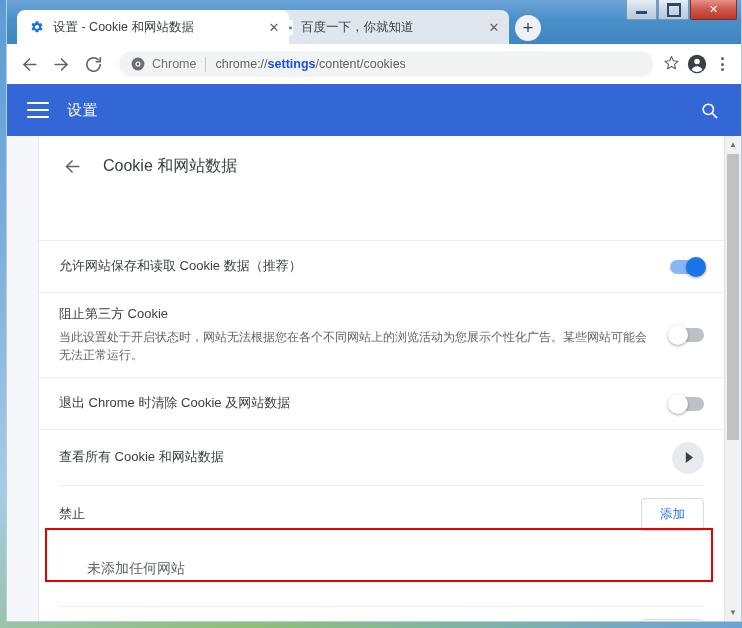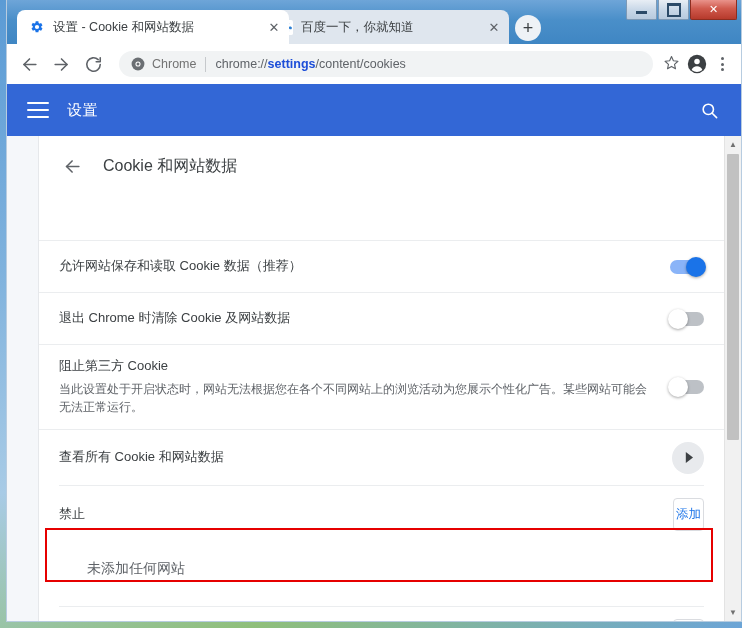--- a/index.html
+++ b/index.html
@@ -308,21 +308,21 @@
     display: flex;
     align-items: center;
     border-top: 1px solid #ebedef;
   }
   .section-label { font-size: 13px; color: #3c4043; flex: 1 1 auto; }
   .add-btn {
     border: 1px solid #dadce0;
     border-radius: 4px;
     color: #1a73e8;
     font-size: 12.5px;
-    padding: 7px 2px;
+    padding: 7px 18px;
     background: #fff;
     flex: 0 0 auto;
   }
   .empty-note {
     font-size: 14px;
     color: #5f6368;
     padding: 18px 0 28px 28px;
   }
 
   
@@ -492,39 +492,39 @@
 
           <div class="row row-toggle1">
             <div class="row-text">
               <div class="row-title">允许网站保存和读取 Cookie 数据（推荐）</div>
             </div>
             <div class="toggle on">
               <span class="knob"></span>
             </div>
           </div>
 
-          <div class="row row-toggle2">
-            <div class="row-text">
-              <div class="row-title">退出 Chrome 时清除 Cookie 及网站数据</div>
-            </div>
-            <div class="toggle off">
-              <span class="knob"></span>
-            </div>
-          </div>
-
           <div class="row row-block3">
             <div class="row-text">
               <div class="row-title">阻止第三方 Cookie</div>
               <div class="row-sub">当此设置处于开启状态时，网站无法根据您在各个不同网站上的浏览活动为您展示个性化广告。某些网站可能会无法正常运行。</div>
             </div>
             <div class="toggle off">
               <span class="knob"></span>
             </div>
           </div>
 
+          <div class="row row-toggle2">
+            <div class="row-text">
+              <div class="row-title">退出 Chrome 时清除 Cookie 及网站数据</div>
+            </div>
+            <div class="toggle off">
+              <span class="knob"></span>
+            </div>
+          </div>
+
           <div class="row row-view">
             <div class="row-text">
               <div class="row-title">查看所有 Cookie 和网站数据</div>
             </div>
             <div class="arrow-circle">
               <svg width="9" height="11" viewBox="0 0 10 12" fill="#3c4043">
                 <polygon points="2,0 10,6 2,12"></polygon>
               </svg>
             </div>
           </div>

